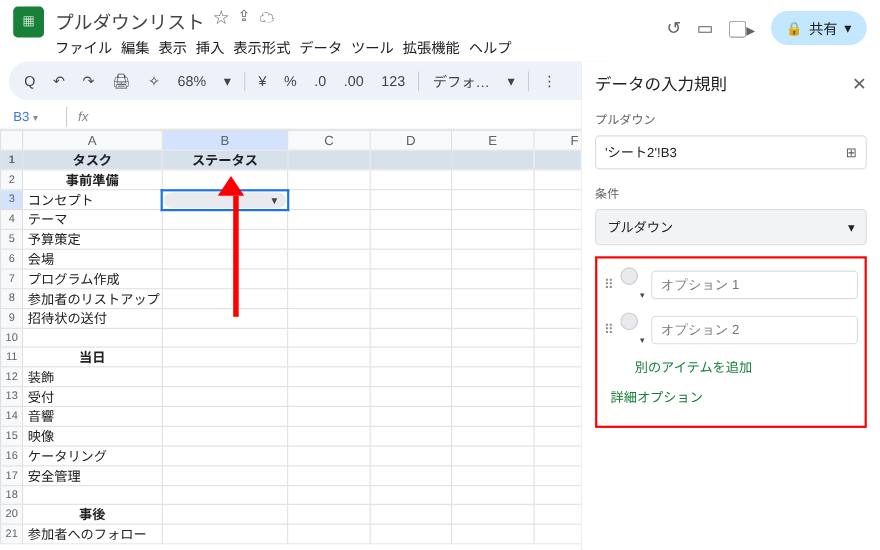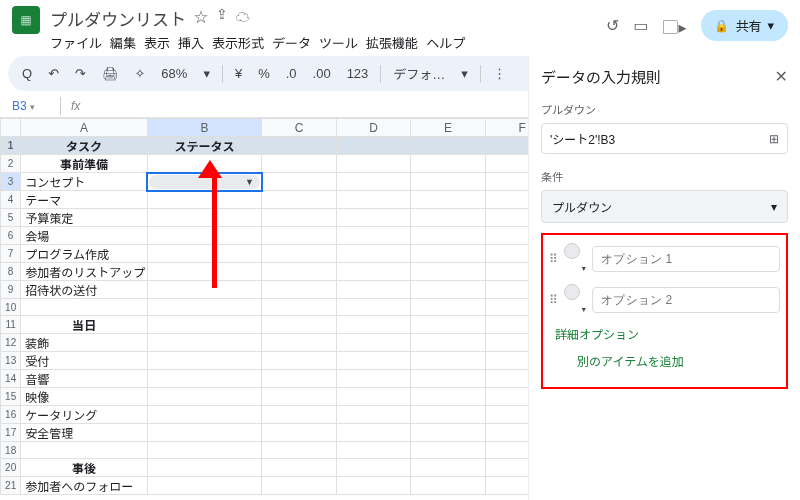--- a/index.html
+++ b/index.html
@@ -352,21 +352,21 @@
           <span class="drag-ic">⠿</span>
           <span style="position: relative;"><span class="color-chip"></span><span class="chip-arrow">▾</span></span>
           <input class="opt-input" placeholder="オプション 1" style="">
         </div>
         <div class="opt-row">
           <span class="drag-ic">⠿</span>
           <span style="position: relative;"><span class="color-chip"></span><span class="chip-arrow">▾</span></span>
           <input class="opt-input" placeholder="オプション 2" style="">
         </div>
       </div>
+    <div class="link-txt">別のアイテムを追加</div>
     <div class="link-txt" style="margin-left:6px">詳細オプション</div>
-    <div class="link-txt">別のアイテムを追加</div>
   </div>
 </div>
 
 <div class="red-arrow">
   <div class="head"></div>
   <div class="shaft"></div>
 </div>
 
 </body></html>

